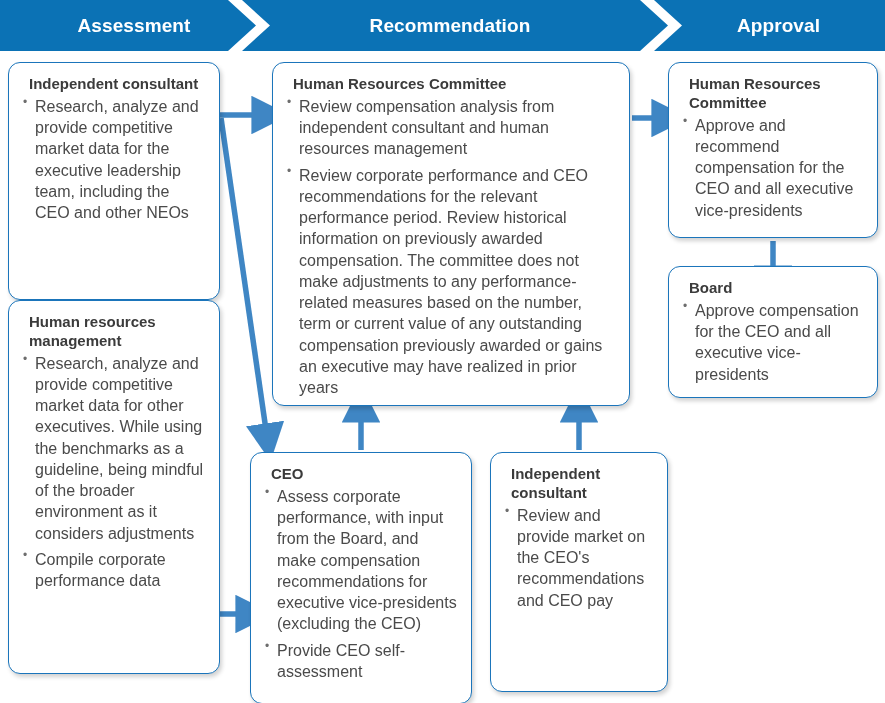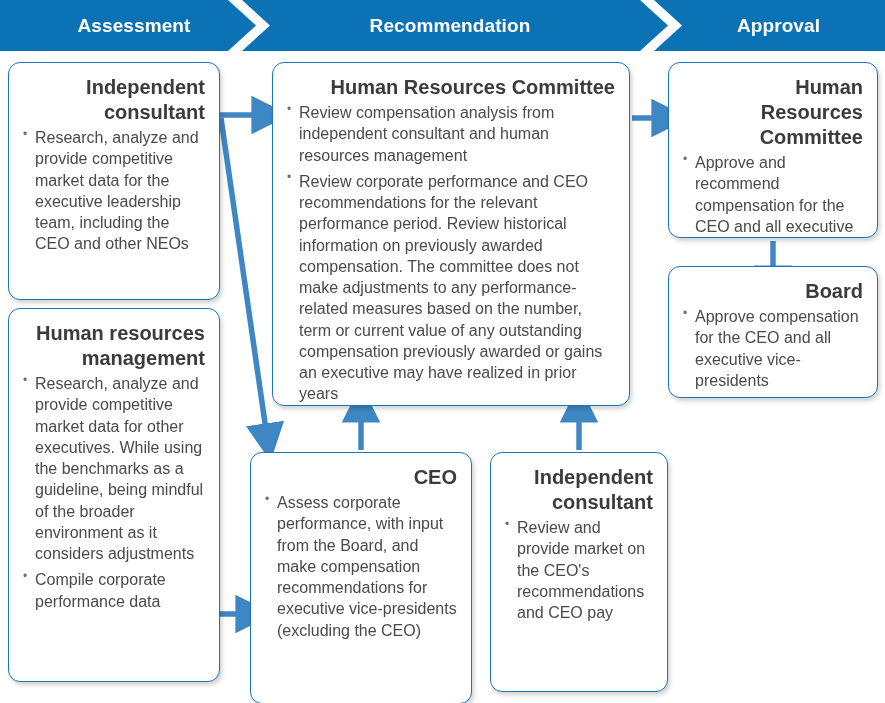--- a/index.html
+++ b/index.html
@@ -47,26 +47,25 @@
   .card {
     position: absolute;
     background: #ffffff;
     border: 1.6px solid #1b75bb;
     border-radius: 12px;
     box-shadow: 2px 3px 4px rgba(0,0,0,0.18);
     padding: 12px 14px 10px 14px;
     overflow: hidden;
   }
   .card-title {
-    font-size: 20px;
+    font-size: 15px;
     font-weight: bold;
     color: #3b3b3b;
     line-height: 1.25;
     margin: 0 0 2px 6px;
-    text-align: right;
   }
   .card ul {
     list-style: none;
     margin: 0; padding: 0;
   }
   .card li {
     position: relative;
     font-size: 16px;
     line-height: 1.33;
     color: #4a4a4a;
@@ -77,21 +76,21 @@
   .card li::before {
     content: "\2022";
     position: absolute;
     left: 0; top: -0.5px;
     color: #6d6d6d;
     font-size: 12px;
   }
 
   
   #card-independent-consultant   { left: 8px;   top: 62px;  width: 212px; height: 238px; }
-  #card-hr-management            { left: 8px;   top: 308px; width: 212px; height: 374px; }
+  #card-hr-management            { left: 8px;   top: 300px; width: 212px; height: 374px; }
   #card-hr-committee-rec         { left: 272px; top: 62px;  width: 358px; height: 344px; }
   #card-ceo                      { left: 250px; top: 452px; width: 222px; height: 252px; }
   #card-independent-consultant-2 { left: 490px; top: 452px; width: 178px; height: 240px; }
   #card-hr-committee-approval    { left: 668px; top: 62px;  width: 210px; height: 176px; }
   #card-board                    { left: 668px; top: 266px; width: 210px; height: 132px; }
 
   
   #connectors {
     position: absolute;
     left: 0; top: 0;
@@ -175,20 +174,21 @@
   <ul>
     <li>Review compensation analysis from independent consultant and human resources management</li>
     <li>Review corporate performance and CEO recommendations for the relevant performance period. Review historical information on previously awarded compensation. The committee does not make adjustments to any performance-related measures based on the number, term or current value of any outstanding compensation previously awarded or gains an executive may have realized in prior years</li>
   </ul>
 </div>
 
 <div class="card" id="card-ceo">
   <div class="card-title">CEO</div>
   <ul>
     <li>Assess corporate performance, with input from the Board, and make compensation recommendations for executive vice-presidents (excluding the CEO)</li>
+    <li>Provide CEO self-assessment</li>
   </ul>
 </div>
 
 <div class="card" id="card-independent-consultant-2">
   <div class="card-title">Independent consultant</div>
   <ul>
     <li>Review and provide market on the CEO's recommendations and CEO pay</li>
   </ul>
 </div>
 

